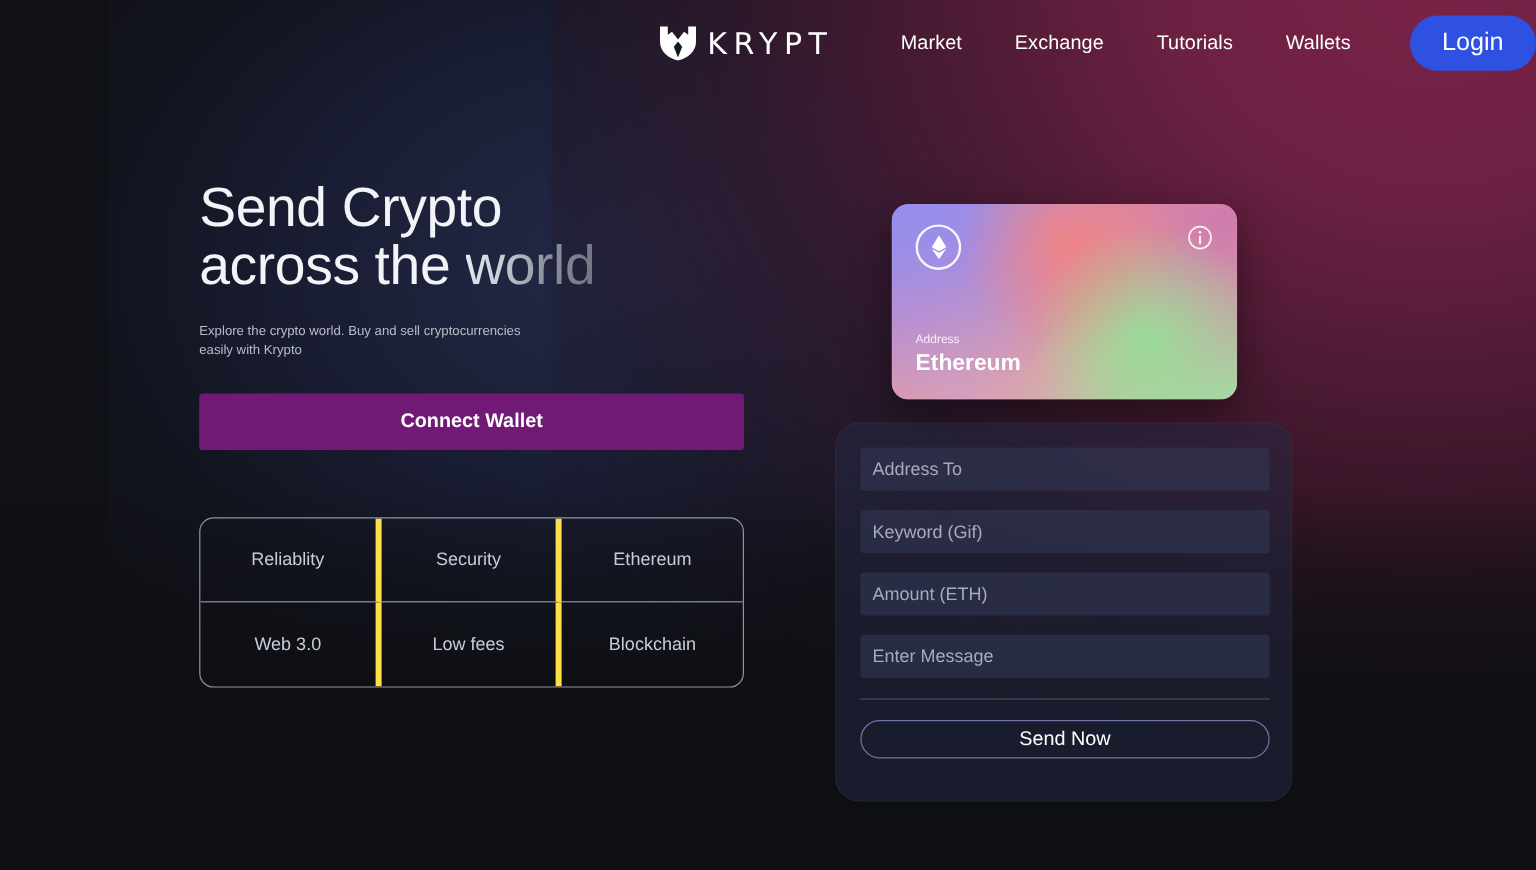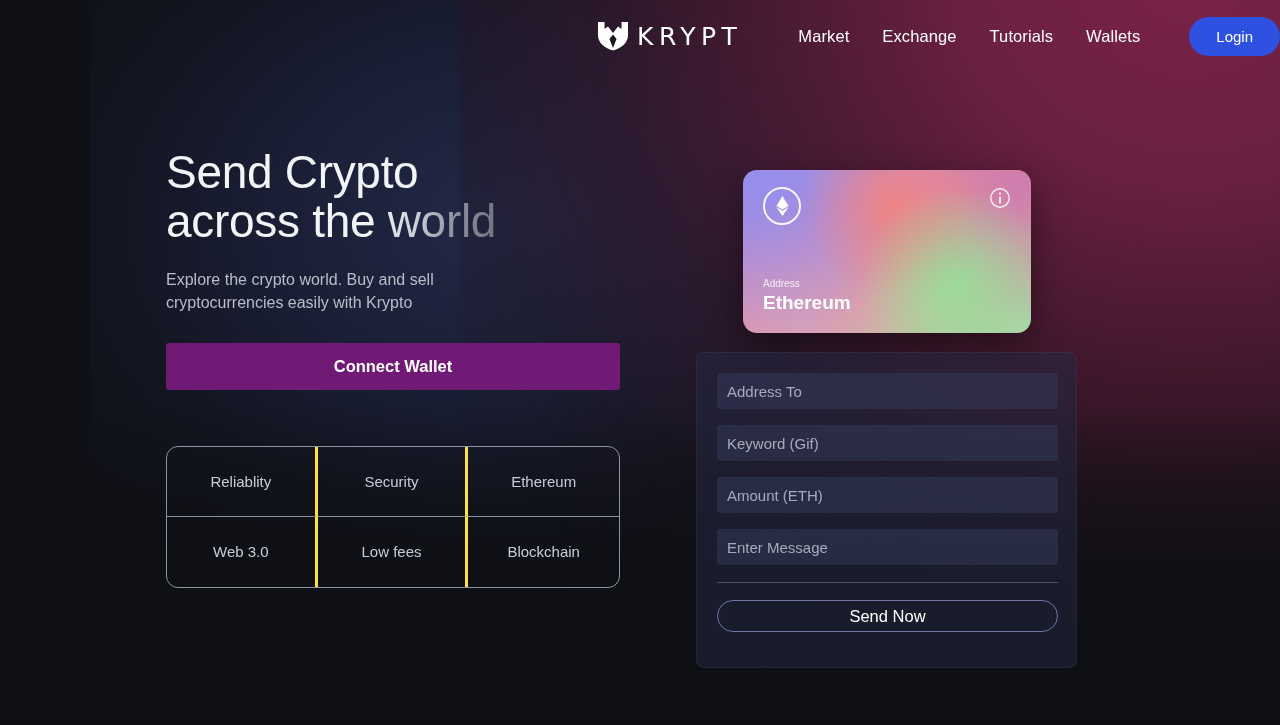--- a/index.html
+++ b/index.html
@@ -84,36 +84,36 @@
     font-size: 25px;
     letter-spacing: 5.5px;
     color: #ffffff;
     font-weight: 400;
     font-family: "DejaVu Sans", sans-serif;
   }
 
   .nav-links {
     display: flex;
     align-items: center;
-    gap: 1px;
+    gap: 12px;
   }
   .nav-link {
     color: #ffffff;
     font-size: 16.5px;
     padding: 0 16px;
     cursor: pointer;
     white-space: nowrap;
     letter-spacing: .1px;
   }
 
   .login-btn {
     margin-left: 33px;
     background: #2e51e2;
     color: #fff;
-    font-size: 15px;
+    font-size: 21px;
     border: none;
     border-radius: 24px;
     padding: 11px 27px;
     cursor: pointer;
     font-family: inherit;
   }
 
   
   .hero {
     position: absolute;
@@ -133,21 +133,21 @@
   .hero-title .grad {
     background: linear-gradient(100deg, #e7e9ef 2%, #cfd2da 26%, #8c909c 62%, #6f7380 100%);
     -webkit-background-clip: text;
     background-clip: text;
     color: transparent;
     -webkit-text-fill-color: transparent;
   }
 
   .hero-sub {
     margin-top: 22px;
-    font-size: 16px;
+    font-size: 11px;
     line-height: 1.48;
     color: #b9bdc8;
     width: 290px;
   }
 
   .connect-btn {
     margin-top: 28px;
     width: 454px;
     height: 47px;
     background: #701a75;
@@ -170,21 +170,21 @@
     border: 1px solid #8f93a3;
     border-radius: 12px;
     overflow: hidden;
   }
   .grid-cell {
     display: flex;
     align-items: center;
     justify-content: center;
     color: #c9ccd6;
     font-size: 15px;
-    border-right: 3px solid #fde047;
+    border-right: 5px solid #fde047;
     border-bottom: 1px solid #8f93a3;
   }
   .grid-cell.nr { border-right: none; }
   .grid-cell.nb { border-bottom: none; }
 
   
   .eth-card {
     position: absolute;
     left: 743px;
     top: 170px;
@@ -229,21 +229,21 @@
     font-weight: bold;
   }
 
   
   .form-panel {
     position: absolute;
     left: 696px;
     top: 352px;
     width: 381px;
     height: 316px;
-    border-radius: 8px;
+    border-radius: 20px;
     background: rgba(37,41,68,0.52);
     border: 1px solid rgba(255,255,255,0.045);
     padding: 20px;
     z-index: 10;
     display: flex;
     flex-direction: column;
     gap: 0;
   }
   .field {
     width: 341px;

